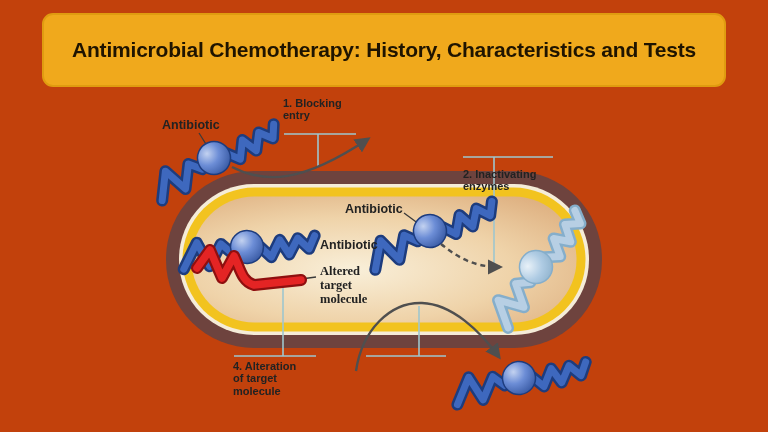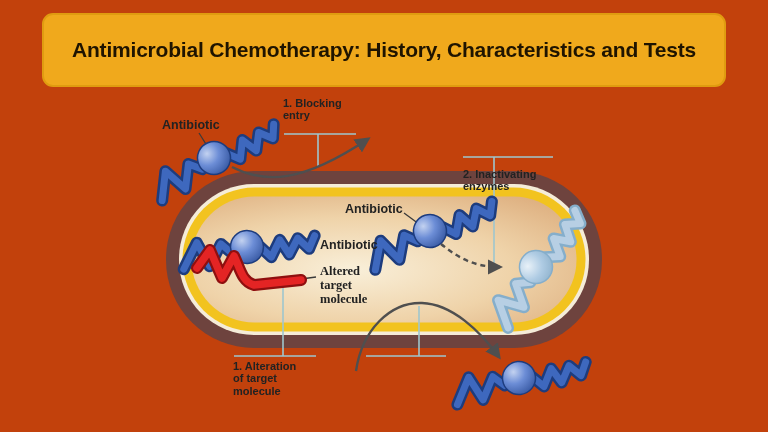--- a/index.html
+++ b/index.html
@@ -122,17 +122,17 @@
   <div class="lbl small" style="left:162px;top:118px;">Antibiotic</div>
   <div class="lbl" style="left:283px;top:97px;">1. Blocking
 entry</div>
   <div class="lbl" style="left:463px;top:121px;margin-top:47px;">2. Inactivating
 enzymes</div>
   <div class="lbl small" style="left:320px;top:238px;">Antibiotic</div>
   <div class="lbl small" style="left:320px;top:264px;font-family:Liberation Serif, serif;">Altered
 target
 molecule</div>
   <div class="lbl small" style="left:345px;top:202px;">Antibiotic</div>
-  <div class="lbl" style="left:233px;top:360px;">1. Alteration
+  <div class="lbl" style="left:233px;top:360px;">4. Alteration
 of target
 molecule</div>
 
 </div>
 
 </body></html>

